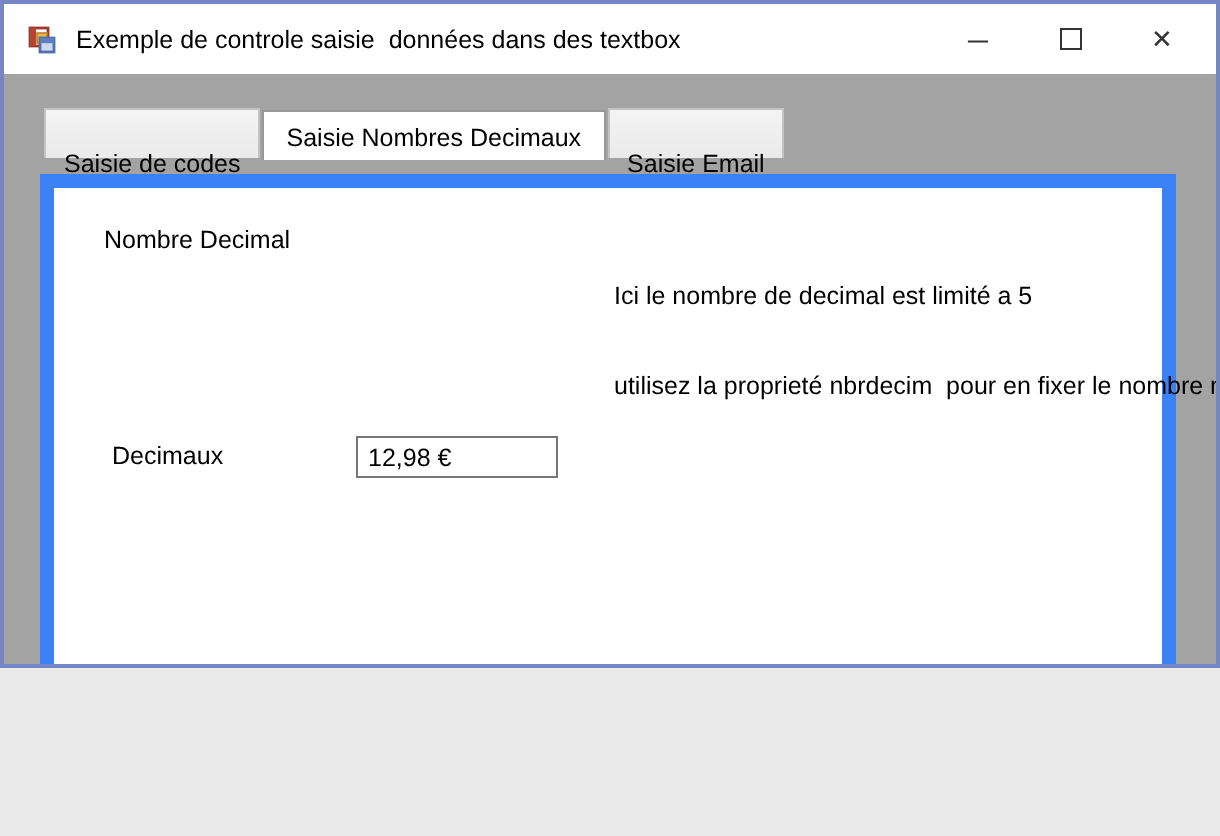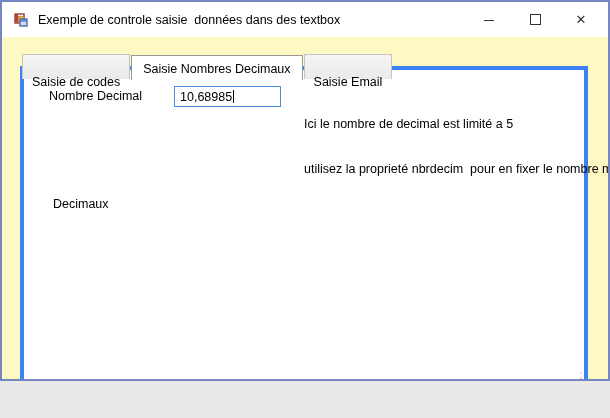--- a/index.html
+++ b/index.html
@@ -1,20 +1,20 @@
 <!DOCTYPE html>
 <html><head>
 <meta charset="utf-8">
 <style>
   html,body { margin:0; padding:0; background:#e9e9e9; }
   * { box-sizing:border-box; }
   .window {
     position:relative;
-    width:610px; height:381px;
-    background:#fef9c3;
+    width:610px; height:334px;
+    background:#a3a3a3;
     border:2px solid #7586c3;
     font-family:"Liberation Sans","DejaVu Sans",sans-serif;
     color:#000;
     overflow:hidden;
   }
   
   .titlebar {
     position:absolute; left:0; top:0; right:0; height:35px;
     background:#ffffff;
     display:flex; align-items:center;
@@ -61,24 +61,24 @@
     border:1px solid #979797;
     border-bottom:none;
     height:25px;
     padding:6px 11px 4px 11px;
     margin-bottom:-1px;
     position:relative;
     z-index:3;
     text-align:center;
   }
   .tabpage {
-    position:absolute; left:18px; top:64px;
+    position:absolute; left:18px; top:85px;
     width:568px; height:324px;
     background:#ffffff;
-    border:4px solid #3b82f6;
+    border:7px solid #3b82f6;
     z-index:1;
   }
   
   .fld-label { position:absolute; font-size:12.5px; }
   .lbl-decimal  { left:25px; top:19px; }
   .lbl-monetary { left:29px; top:127px; }
   .textbox {
     position:absolute;
     height:21px;
     background:#fff;
@@ -148,29 +148,28 @@
   <div class="tabstrip">
     <div class="tab">Saisie de codes</div>
     <div class="tab selected">Saisie Nombres Decimaux</div>
     <div class="tab">Saisie Email</div>
   </div>
 
   <div class="tabpage">
 
     <div class="fld-label lbl-decimal">Nombre Decimal</div>
 
-    <div class="textbox tb-decimal">
-      <span>10,68985</span>
-      <span class="caret"></span>
-    </div>
 
     <div class="info">
       <div>Ici le nombre de decimal est limité a 5</div>
       <div>utilisez la proprieté nbrdecim  pour en fixer le nombre max</div>
     </div>
 
     <div class="fld-label lbl-monetary">Decimaux</div>
 
+    <div class="textbox tb-monetary">
+      <span>12,98 €</span>
+    </div>
 
     <div class="grip"></div>
   </div>
 
 </div>
 
 </body></html>

